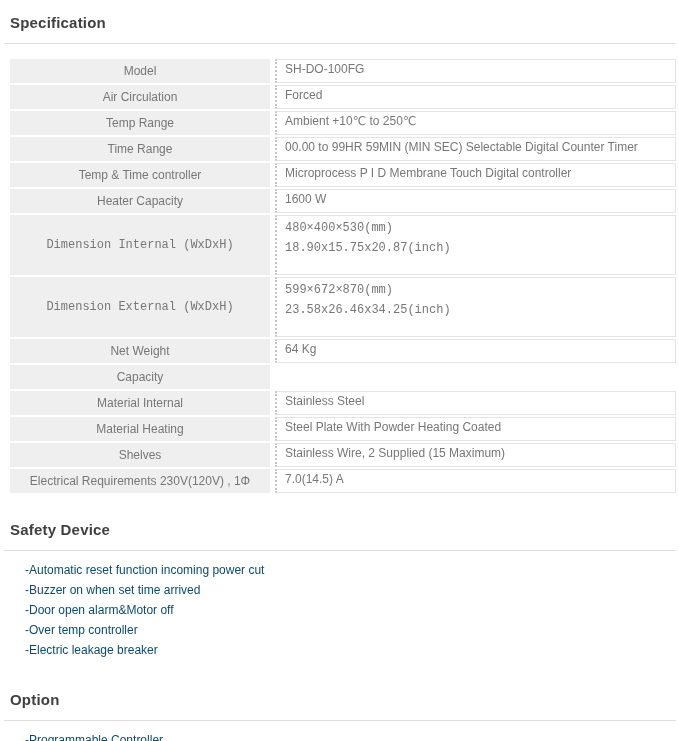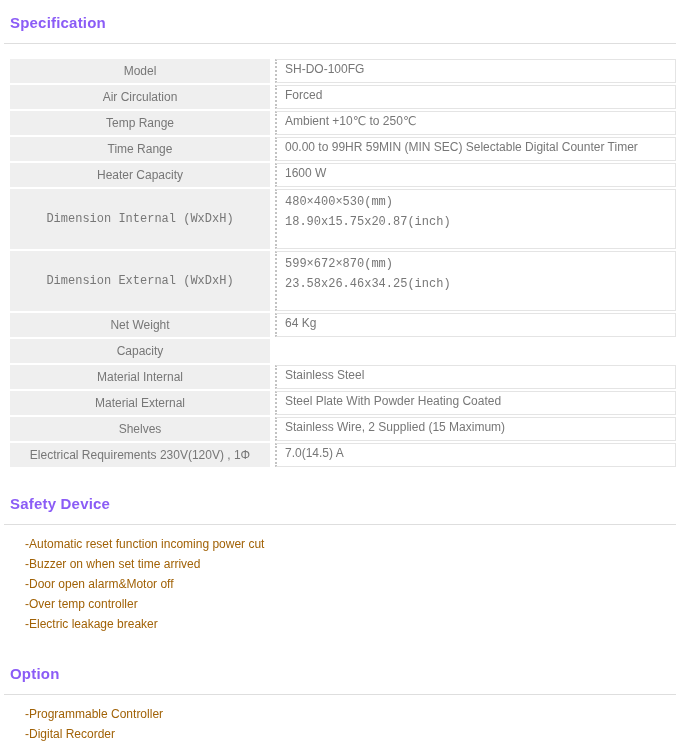--- a/index.html
+++ b/index.html
@@ -14,21 +14,21 @@
     height: 741px;
     overflow: hidden;
     color: #777777;
   }
   .page { padding-top: 14px; }
 
   .section-title {
     margin: 0 0 0 10px;
     font-size: 15px;
     font-weight: bold;
-    color: #8b5cf6;
+    color: #404040;
     letter-spacing: 0.2px;
   }
   .section-rule {
     border: none;
     border-top: 1px solid #dedede;
     margin: 12px 3px 0 4px;
   }
 
   
   .spec-table { margin: 15px 3px 0 10px; border-radius: 32px; }
@@ -58,21 +58,21 @@
     justify-content: flex-start;
   }
   .spec-row { height: 24px; }
   .spec-row.tall { height: 60px; font-family: Liberation Mono, monospace; }
   .spec-row.tall .cell-value .value-line { line-height: 20px; }
 
   
   .plain-list { margin: 9px 0 0 0; padding: 0 0 0 25px; list-style: none; }
   .plain-list li {
     font-size: 12px;
-    color: #a16207;
+    color: #0c4a6e;
     line-height: 20px;
   }
 
   .section-gap-1 { margin-top: 28px; }
   .section-gap-2 { margin-top: 31px; }
 </style>
 </head>
 <body>
 
 <div class="page">
@@ -104,20 +104,26 @@
           </div>
       </div>
 
       <div class="spec-row">
         <div class="cell-label">Time Range</div>
         <div class="cell-value">
             <span class="value-line">00.00 to 99HR 59MIN (MIN SEC) Selectable Digital Counter Timer</span>
           </div>
       </div>
 
+      <div class="spec-row">
+        <div class="cell-label">Temp &amp; Time controller</div>
+        <div class="cell-value">
+            <span class="value-line">Microprocess P I D Membrane Touch Digital controller</span>
+          </div>
+      </div>
 
       <div class="spec-row">
         <div class="cell-label">Heater Capacity</div>
         <div class="cell-value">
             <span class="value-line">1600 W</span>
           </div>
       </div>
 
       <div class="spec-row tall">
         <div class="cell-label">Dimension Internal (WxDxH)</div>
@@ -147,21 +153,21 @@
       </div>
 
       <div class="spec-row">
         <div class="cell-label">Material Internal</div>
         <div class="cell-value">
             <span class="value-line">Stainless Steel</span>
           </div>
       </div>
 
       <div class="spec-row">
-        <div class="cell-label">Material External</div>
+        <div class="cell-label">Material Heating</div>
         <div class="cell-value">
             <span class="value-line">Steel Plate With Powder Heating Coated</span>
           </div>
       </div>
 
       <div class="spec-row">
         <div class="cell-label">Shelves</div>
         <div class="cell-value">
             <span class="value-line">Stainless Wire, 2 Supplied (15 Maximum)</span>
           </div>

